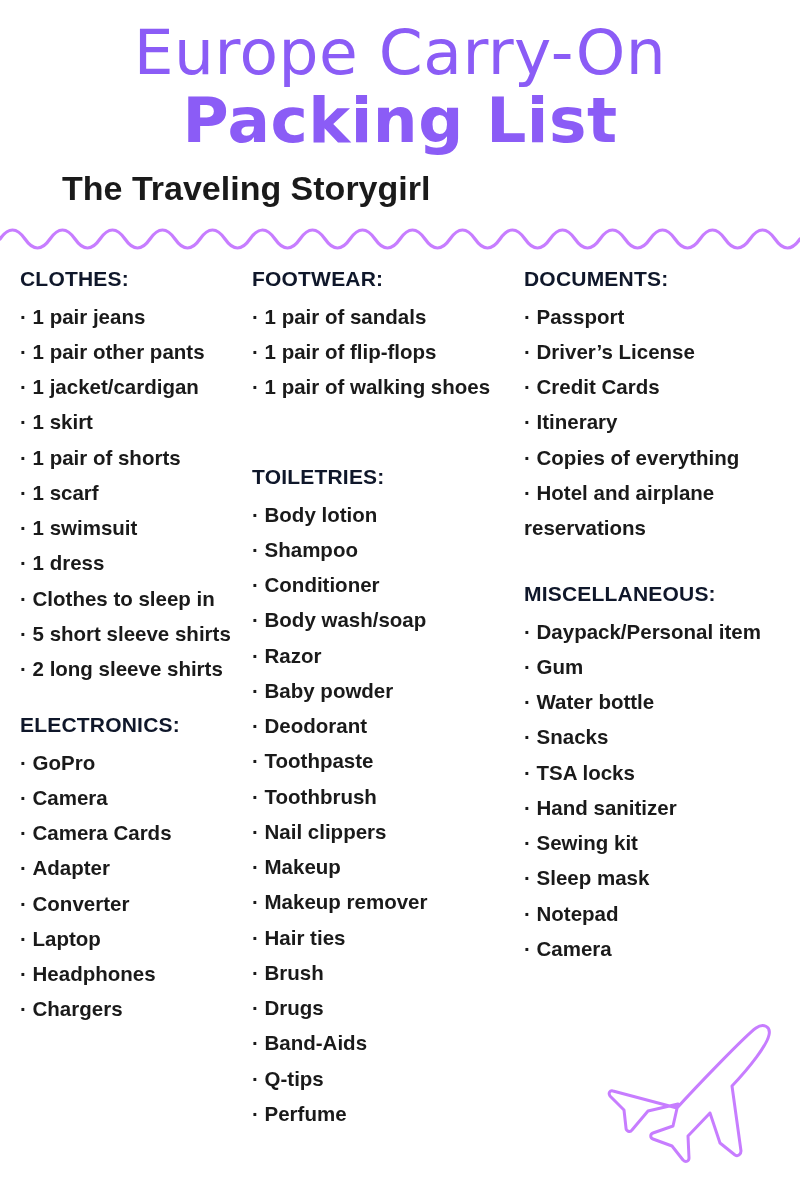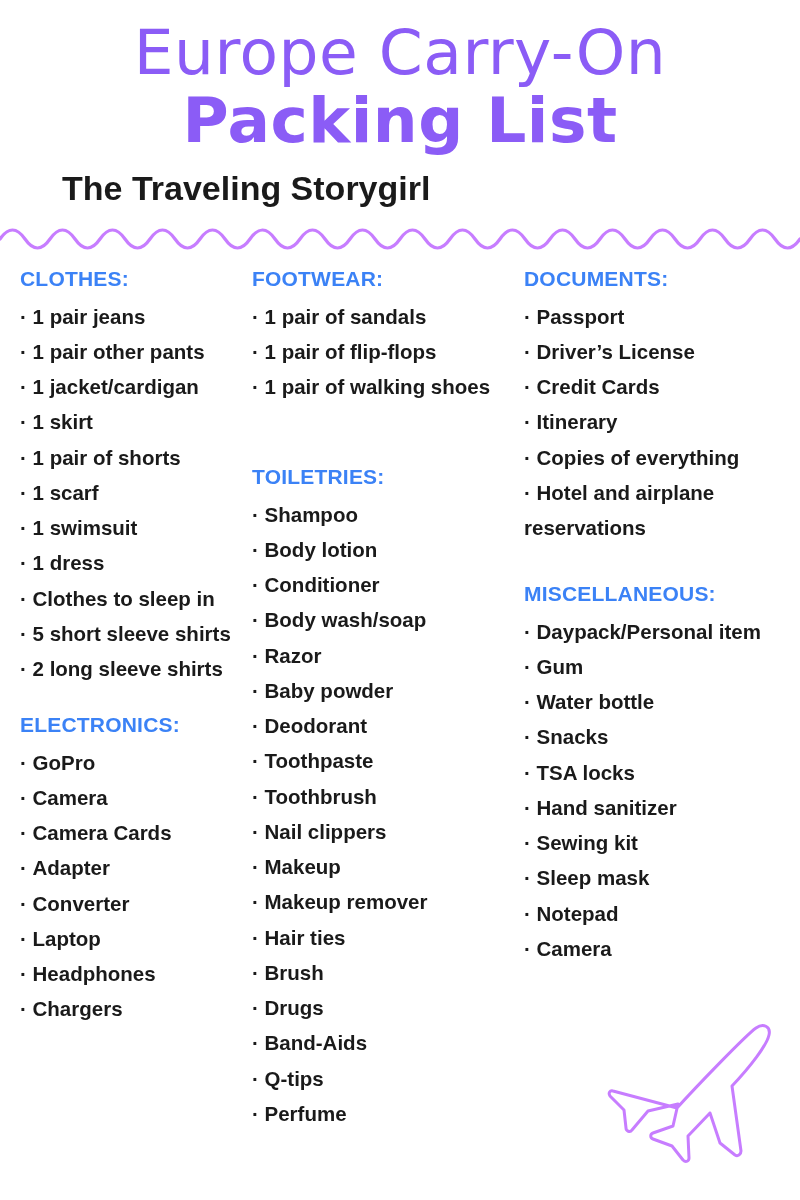--- a/index.html
+++ b/index.html
@@ -60,21 +60,21 @@
     padding: 12px 0 0 0;
   }
   .col {
     box-sizing: border-box;
   }
   .col-1 { width: 252px; padding-left: 20px; }
   .col-2 { width: 272px; padding-left: 0px; }
   .col-3 { width: 276px; padding-left: 0px; }
 
   .cat-heading {
-    color: #3b82f6;
+    color: #0f172a;
     font-weight: bold;
     font-size: 21px;
     font-family: "Liberation Sans", sans-serif;
     letter-spacing: 0.2px;
     margin: 0 0 6px 0;
     line-height: 1.25;
   }
   .group { margin-bottom: 26px; }
   .group:last-child { margin-bottom: 0; }
 
@@ -167,22 +167,22 @@
         <div class="cat-heading">FOOTWEAR:</div>
         <ul class="items">
           <li>1 pair of sandals</li>
           <li>1 pair of flip-flops</li>
           <li>1 pair of walking shoes</li>
         </ul>
       </div>
       <div class="group toiletries">
         <div class="cat-heading">TOILETRIES:</div>
         <ul class="items">
+          <li>Body lotion</li>
           <li>Shampoo</li>
-          <li>Body lotion</li>
           <li>Conditioner</li>
           <li>Body wash/soap</li>
           <li>Razor</li>
           <li>Baby powder</li>
           <li>Deodorant</li>
           <li>Toothpaste</li>
           <li>Toothbrush</li>
           <li>Nail clippers</li>
           <li>Makeup</li>
           <li>Makeup remover</li>

